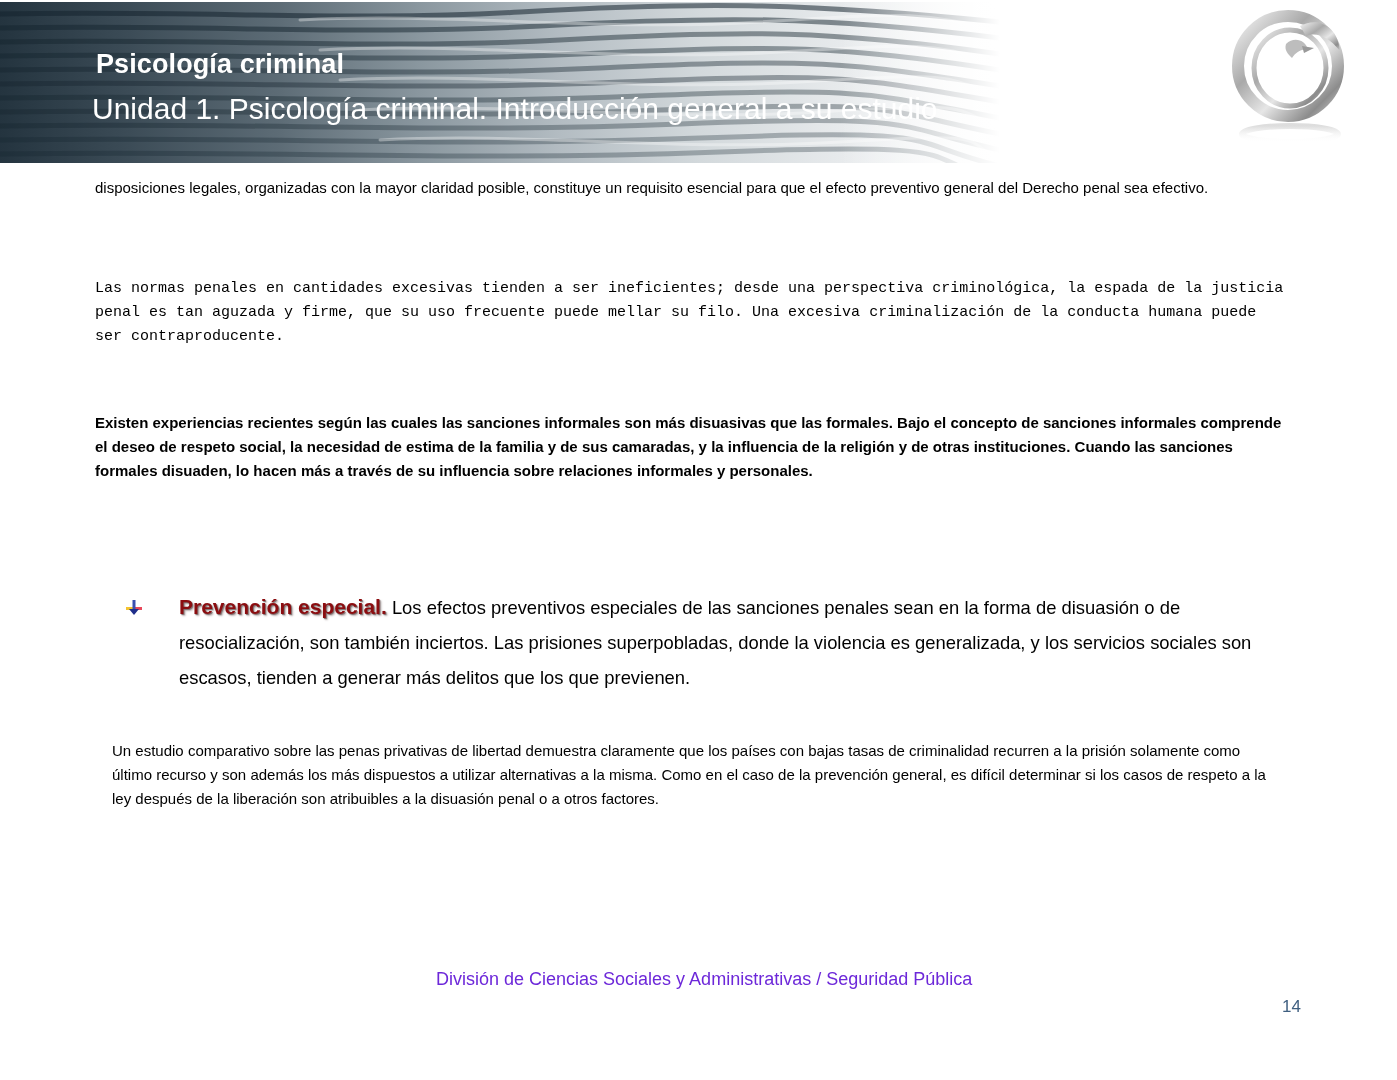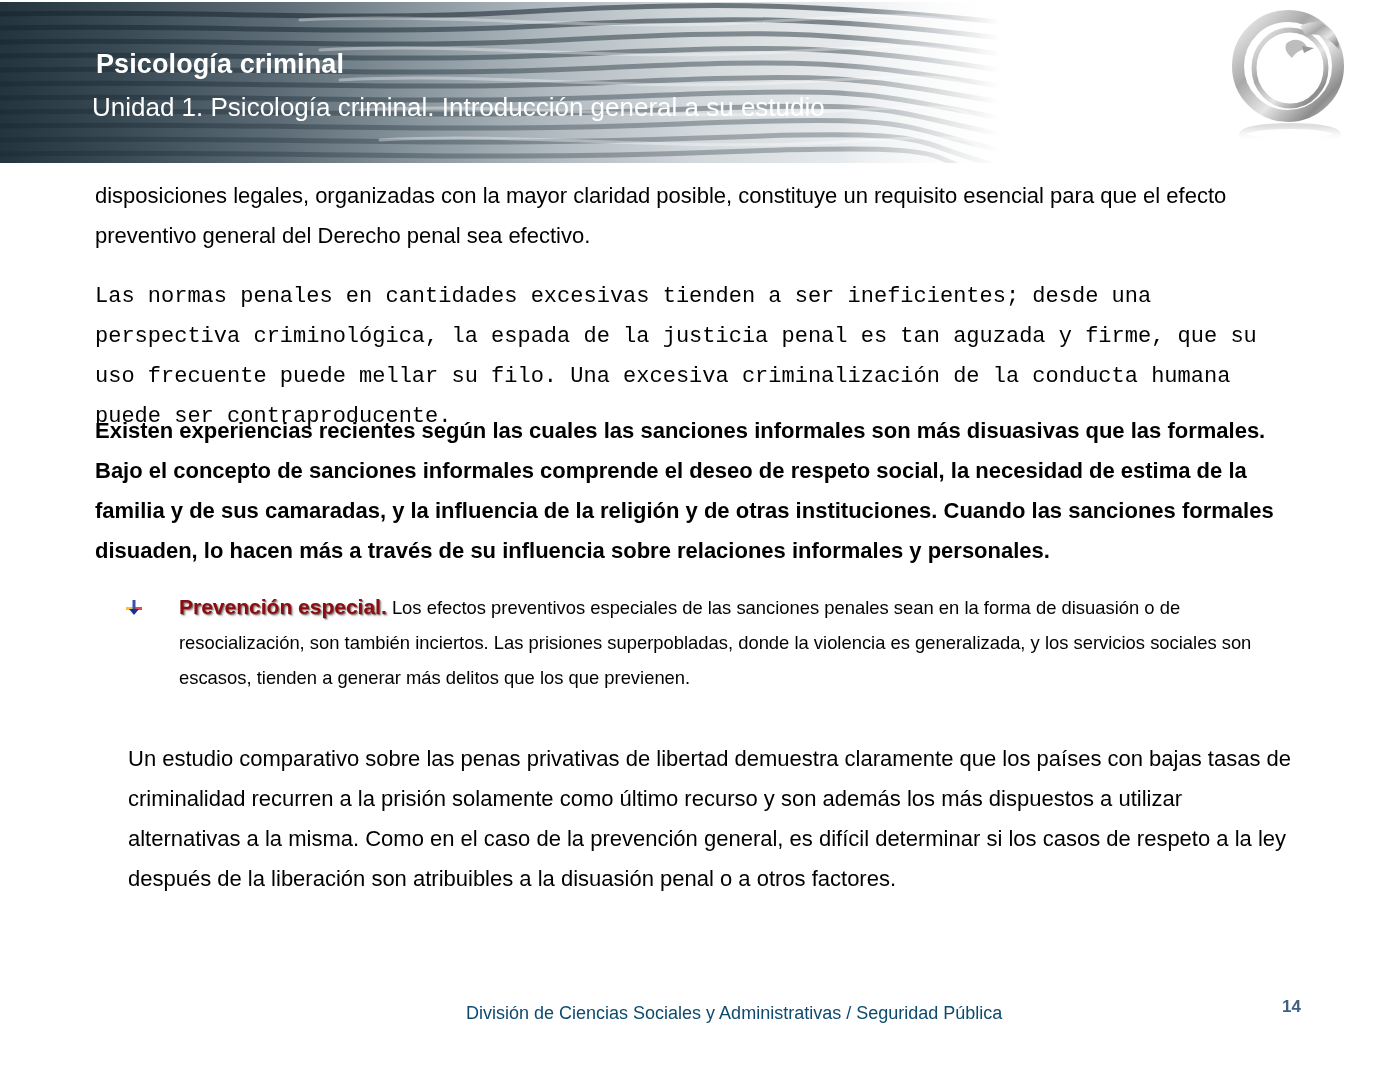--- a/index.html
+++ b/index.html
@@ -54,38 +54,38 @@
       font-weight: bold;
       color: #ffffff;
       letter-spacing: 0.1px;
       white-space: nowrap;
       z-index: 2;
     }
     .subtitle {
       position: absolute;
       left: 92px;
       top: 92px;
-      font-size: 26px;
+      font-size: 30px;
       font-weight: normal;
       color: #ffffff;
       white-space: nowrap;
       z-index: 2;
     }
     .logo {
       position: absolute;
       left: 1228px;
       top: 6px;
       width: 130px;
       height: 140px;
     }
     
     .body-text {
       position: absolute;
-      font-size: 22px;
-      line-height: 40px;
+      font-size: 15px;
+      line-height: 24px;
       color: #000000;
     }
     .p1 { left: 95px; top: 176px; width: 1190px; }
     .p2 { left: 95px; top: 277px; width: 1190px; font-family: Liberation Mono, monospace; }
     .p3 { left: 95px; top: 411px; width: 1190px; font-weight: bold; }
     .bullet-block {
       position: absolute;
       left: 124px;
       top: 590px;
       width: 1160px;
@@ -105,38 +105,37 @@
       font-size: 18.4px;
       line-height: 34.8px;
       margin-left: 20px;
     }
     .bullet-heading {
       font-weight: bold;
       font-size: 21px;
       color: #8b0d10;
       text-shadow: 1px 1px 1px #7a6a6a, 2px 2px 2px rgba(120,100,100,0.45);
     }
-    .p4 { left: 128px; top: 739px; width: 1170px; }
+    .p4 { left: 112px; top: 739px; width: 1170px; }
     
     .page-number {
       position: absolute;
       left: 1282px;
       top: 997px;
       font-size: 17px;
-      font-weight: bold;
+      font-weight: normal;
       color: #3f5f80;
     }
     .footer-text {
       position: absolute;
       left: 436px;
-      top: 1003px;
+      top: 969px;
       font-size: 18px;
-      color: #0c4a6e;
+      color: #6d28d9;
       white-space: nowrap;
-      margin-left: 30px;
     }
   </style>
 </head>
 <body>
 
 <div class="page">
 
   <div class="banner">
     <svg class="waves" viewBox="0 0 1000 161" preserveAspectRatio="none">
       <g fill="none" stroke-linecap="round">

